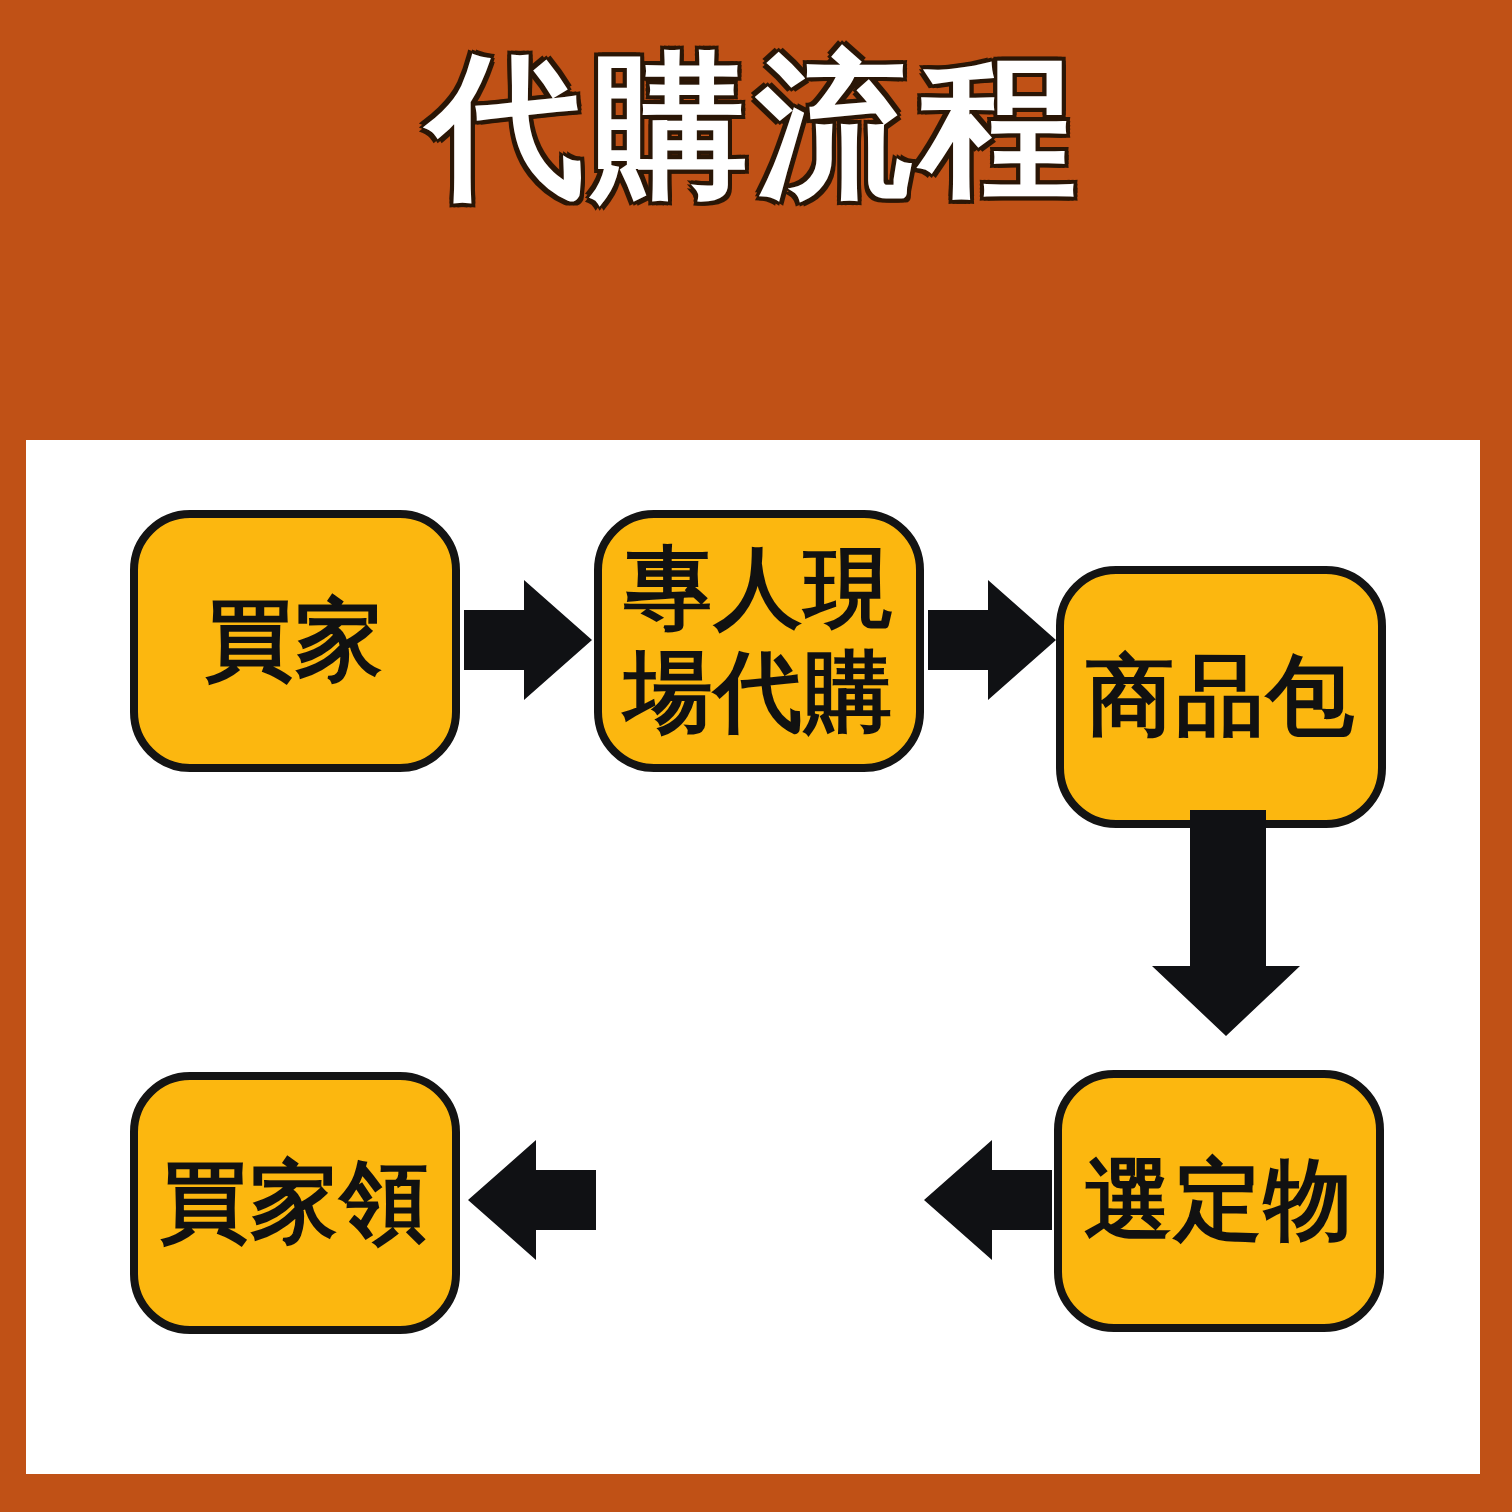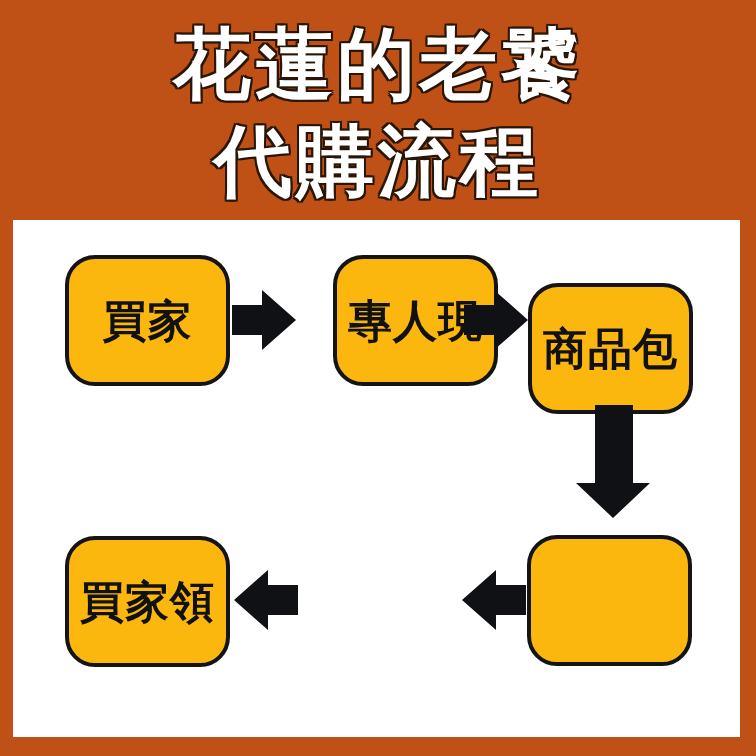--- a/index.html
+++ b/index.html
@@ -70,21 +70,21 @@
   .step span {
     display: block;
     font-size: 44px;
     font-weight: 800;
     color: #111111;
     line-height: 1.16;
     letter-spacing: 1px;
     white-space: nowrap;
   }
   .step-1 { left: 52px;  top: 35px;  }
-  .step-2 { left: 284px; top: 35px; margin-left: 36px;  }
+  .step-2 { left: 284px; top: 35px;  }
   .step-3 { left: 515px; top: 35px; margin-top: 28px;  }
   .step-4 { left: 514px; top: 315px; }
   .step-5 { left: 284px; top: 315px; }
   .step-6 { left: 52px;  top: 316px; }
   
   .arrow {
     position: absolute;
     display: block;
   }
   .arrow svg { display: block; }
@@ -93,57 +93,58 @@
   .arrow-down { left: 563px; top: 185px; }
   .arrow-l1   { left: 449px; top: 350px; }
   .arrow-l2   { left: 221px; top: 350px; }
 </style>
 </head>
 <body>
 
 <div class="page">
 
   <header class="title">
-    <div class="title-line">花蓮的老饕</div>
     <div class="title-line">代購流程</div>
   </header>
 
   <div class="panel">
 
     <div class="step step-1">
       <span>買家</span>
     </div>
 
     <div class="arrow arrow-r1">
       <svg width="64" height="60" viewBox="0 0 64 60" xmlns="http://www.w3.org/2000/svg">
         <polygon points="0,15 30,15 30,0 64,30 30,60 30,45 0,45" fill="#101114"></polygon>
       </svg>
     </div>
 
     <div class="step step-2">
       <span>專人現</span>
+      <span>場代購</span>
     </div>
 
     <div class="arrow arrow-r2">
       <svg width="64" height="60" viewBox="0 0 64 60" xmlns="http://www.w3.org/2000/svg">
         <polygon points="0,15 30,15 30,0 64,30 30,60 30,45 0,45" fill="#101114"></polygon>
       </svg>
     </div>
 
     <div class="step step-3">
       <span>商品包</span>
     </div>
 
     <div class="arrow arrow-down">
       <svg width="74" height="113" viewBox="0 0 74 113" xmlns="http://www.w3.org/2000/svg">
         <polygon points="19,0 57,0 57,78 74,78 37,113 0,78 19,78" fill="#101114"></polygon>
       </svg>
     </div>
 
     <div class="step step-4">
+      <span>選定物</span>
     </div>
 
     <div class="arrow arrow-l1">
       <svg width="64" height="60" viewBox="0 0 64 60" xmlns="http://www.w3.org/2000/svg">
         <polygon points="64,15 34,15 34,0 0,30 34,60 34,45 64,45" fill="#101114"></polygon>
       </svg>
     </div>
 
 
     <div class="arrow arrow-l2">

